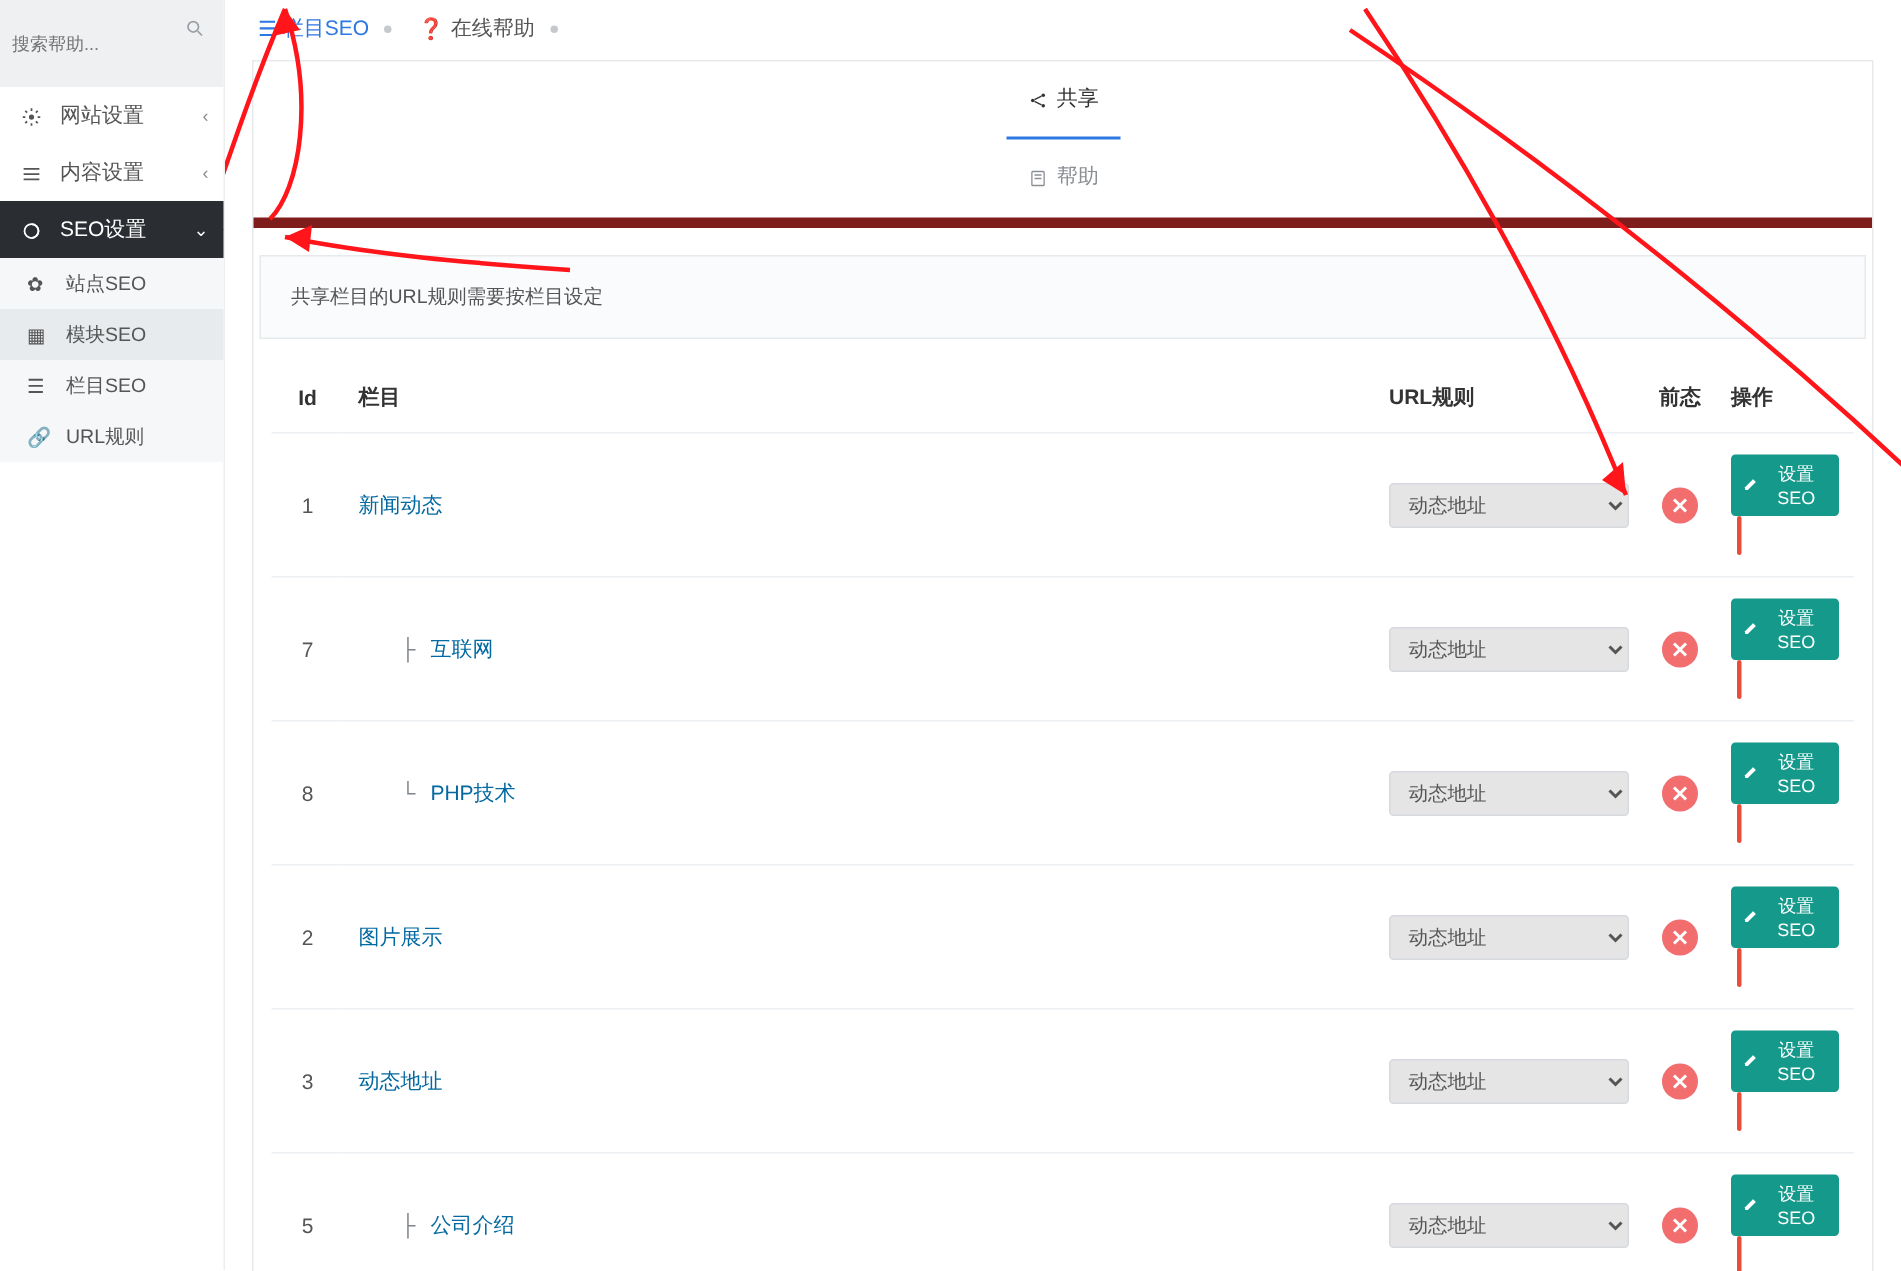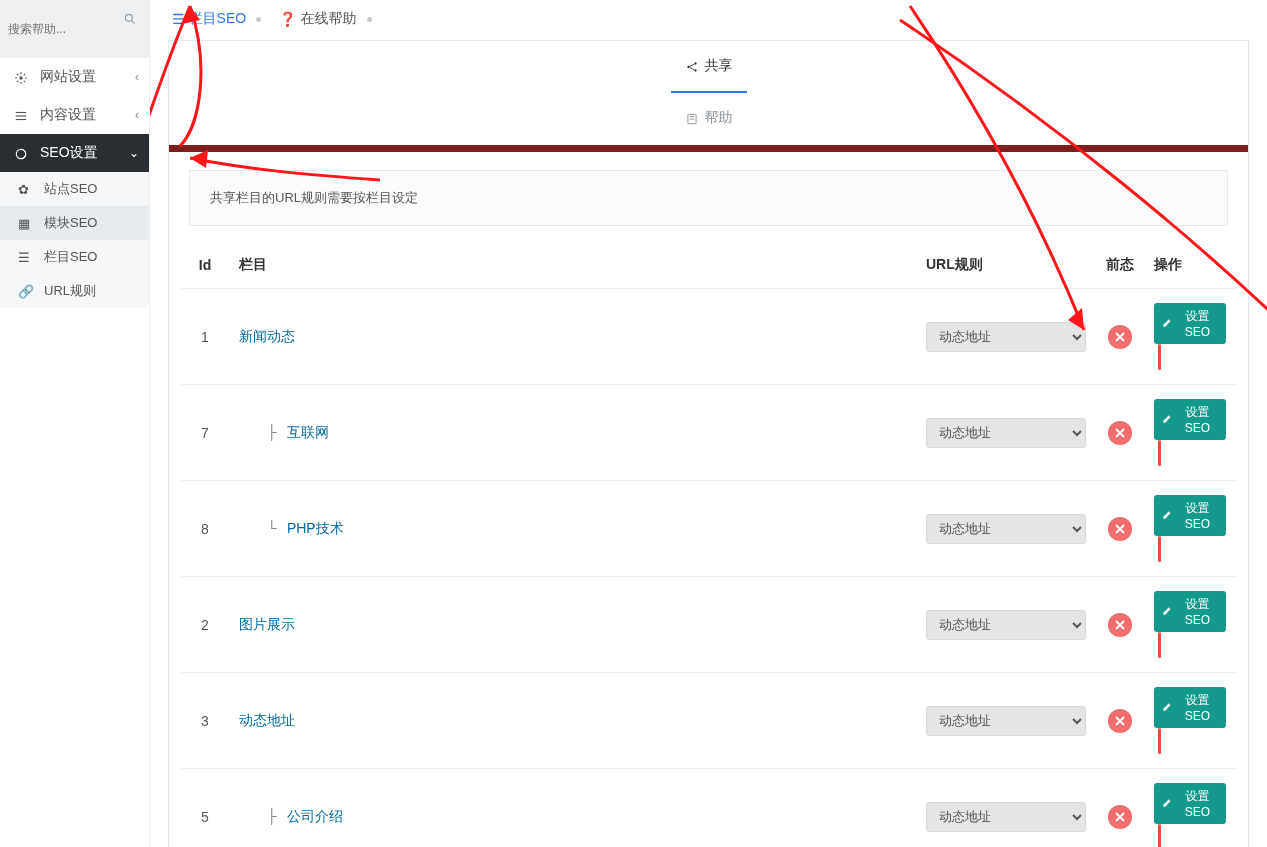--- a/index.html
+++ b/index.html
@@ -33,21 +33,21 @@
   .crumbs .c-link { color: #2e78e1; cursor: pointer; display: flex; align-items: center; gap: 4px; }
   .crumbs .dot { width: 5px; height: 5px; border-radius: 50%; background: #c5c9cd; display: inline-block; margin: 0 4px; }
   .crumbs .c-link2 { color: #555; cursor: pointer; display: flex; align-items: center; gap: 4px; margin-left: 8px; }
 
   .alert { border: 1px solid #e7eaed; border-left: 3px solid #2e78e1; background: #fff; padding: 18px 20px; color: #555; margin-bottom: 20px; }
 
   .card { background: #fff; border: 1px solid #e7eaed; }
   .tabs { display: flex; align-items: center; padding: 0 20px; border-bottom: 7px solid #7f1d1d; flex-direction: column; }
   .tab { display: flex; align-items: center; gap: 6px; padding: 16px 14px; font-size: 14px; color: #8a8f94; cursor: pointer; border-bottom: 2px solid transparent; }
   .tab.active { color: #333; border-bottom-color: #2e78e1; }
-  .panel-note { margin: 18px 20px 0; padding: 18px 20px; border: 1px solid #e7eaed; background: #fafbfc; color: #555; }
+  .panel-note { margin: 18px 4px 0; padding: 18px 20px; border: 1px solid #e7eaed; background: #fafbfc; color: #555; }
 
   .tbl-wrap { margin: 16px 12px 0 12px; }
   table { width: 100%; border-collapse: collapse; }
   th, td { padding: 14px 10px; border-bottom: 1px solid #edf0f2; text-align: left; }
   th { font-weight: 700; color: #333; font-size: 14px; }
   td { color: #555; font-size: 14px; vertical-align: middle; }
   .col-id { width: 48px; text-align: center; }
   .col-url { width: 170px; }
   .col-st { width: 48px; text-align: center; }
   .col-op { width: 92px; }

